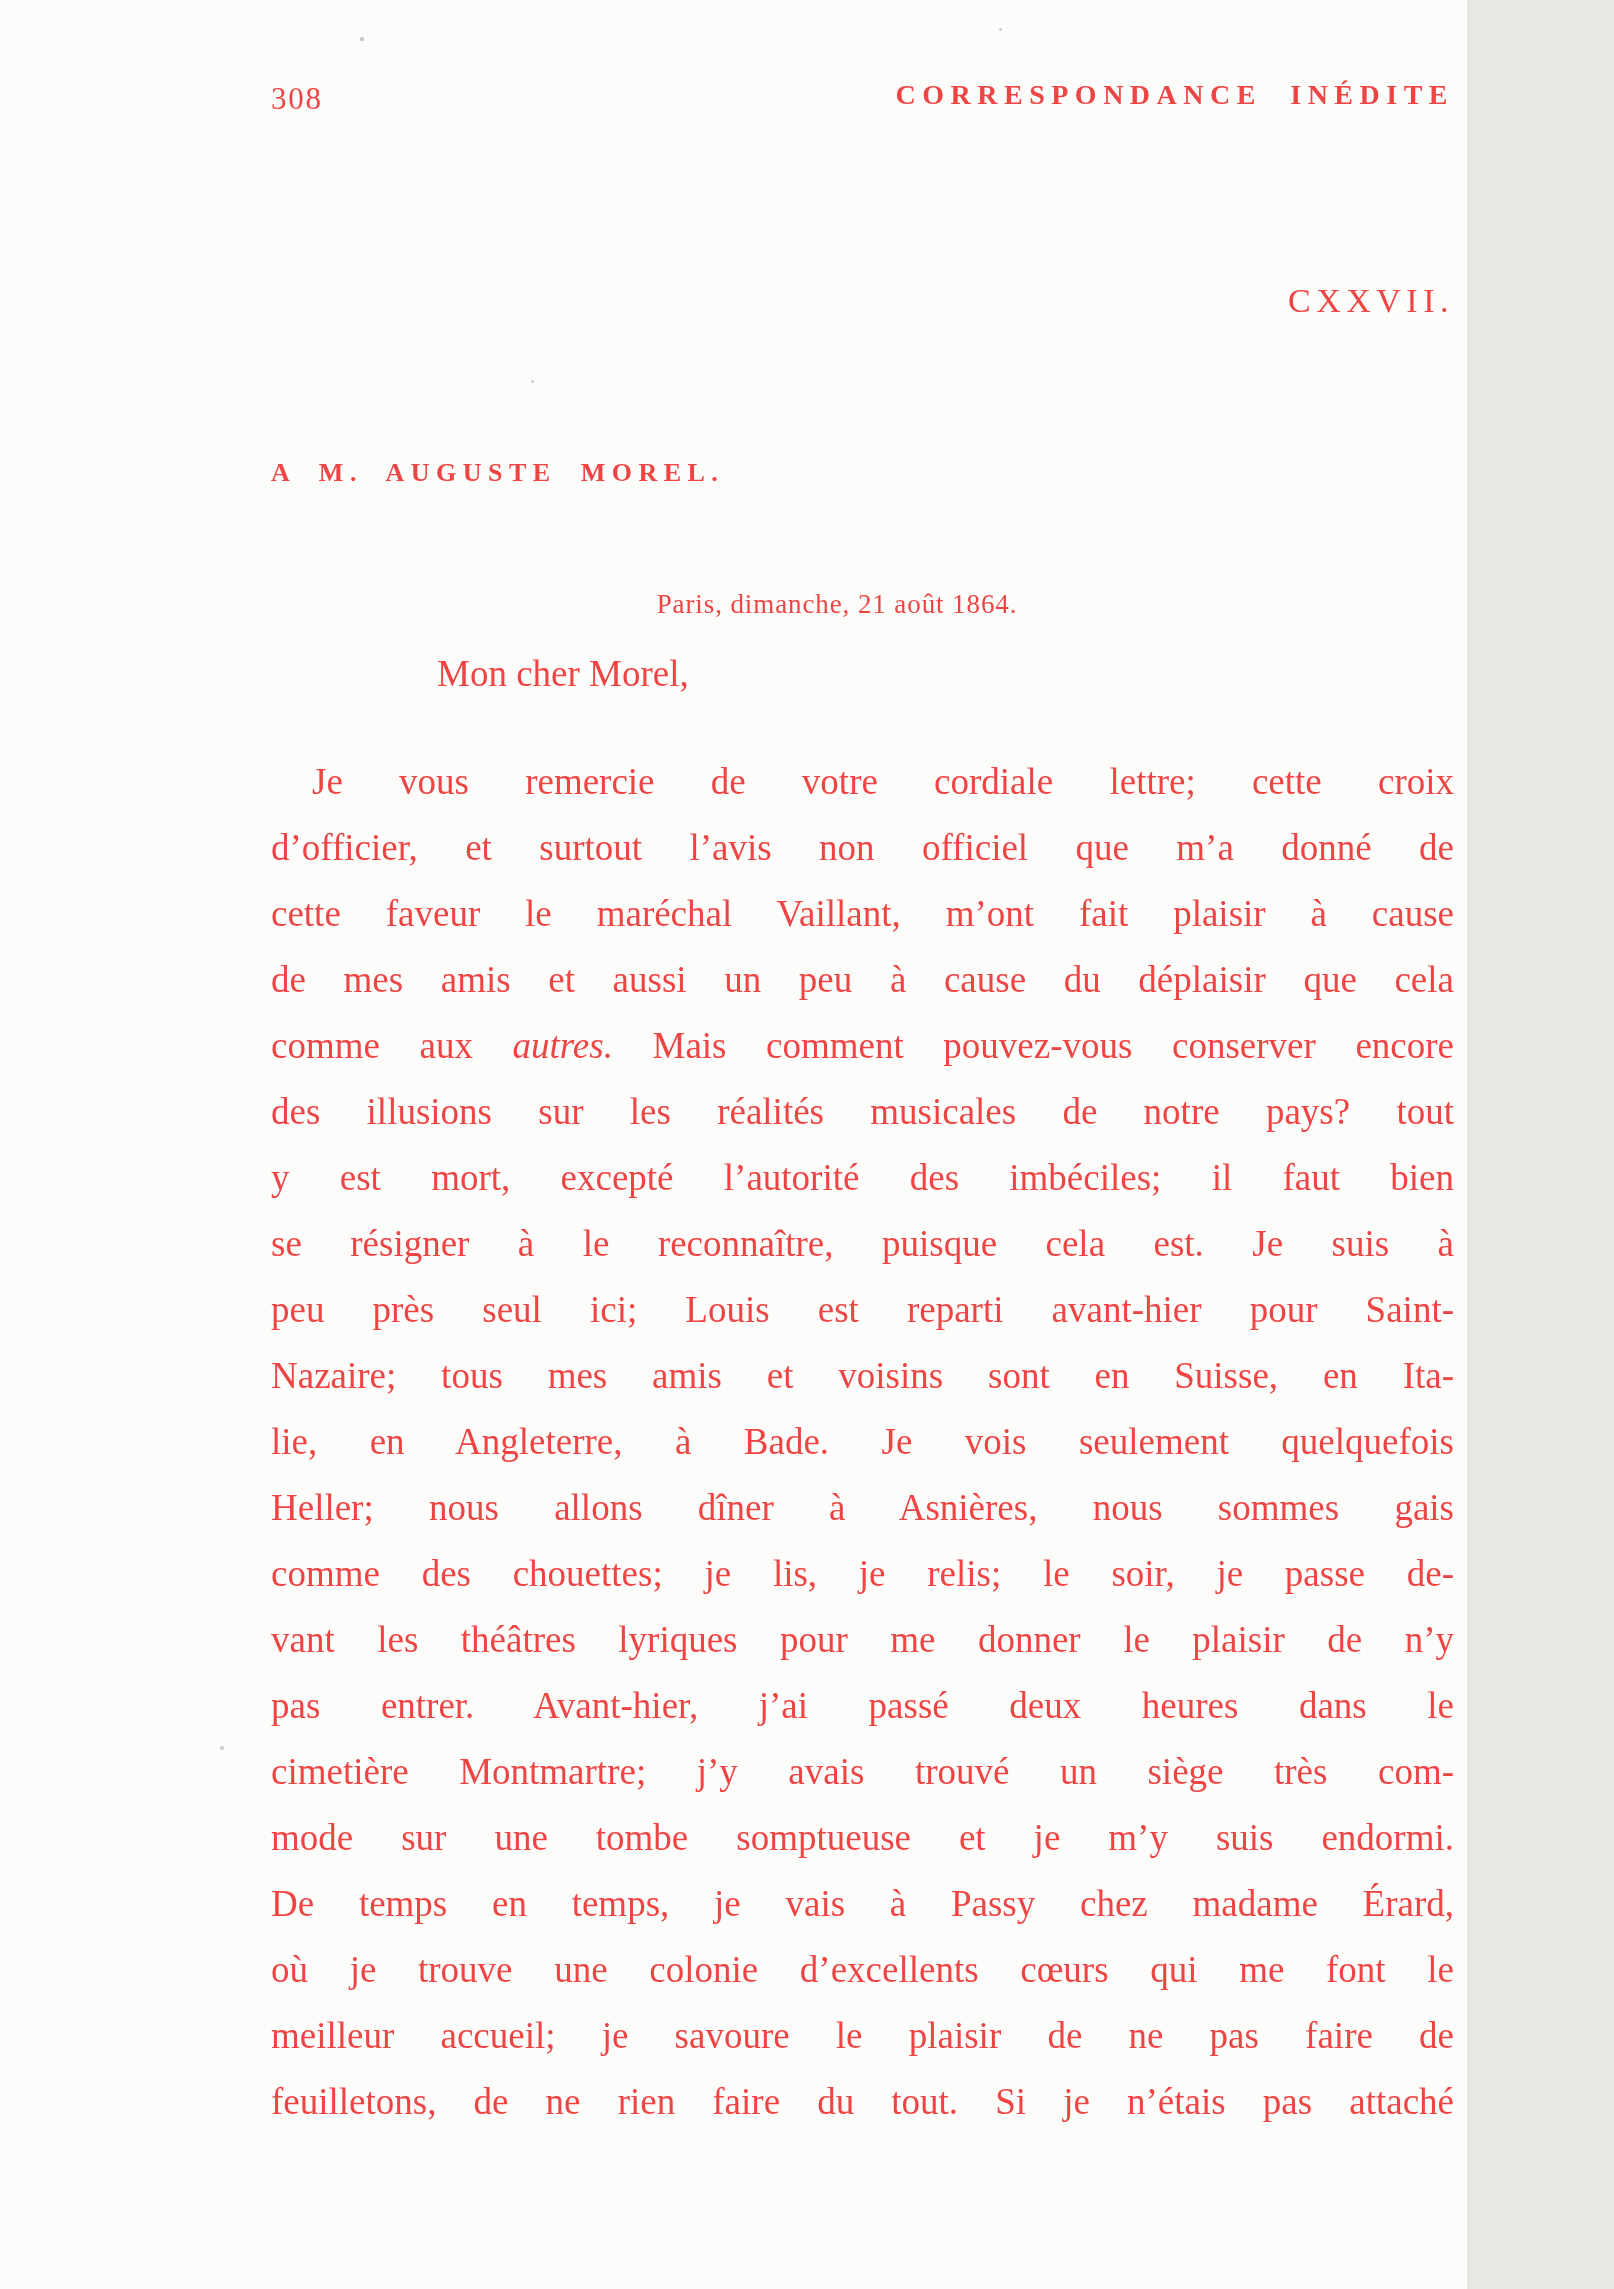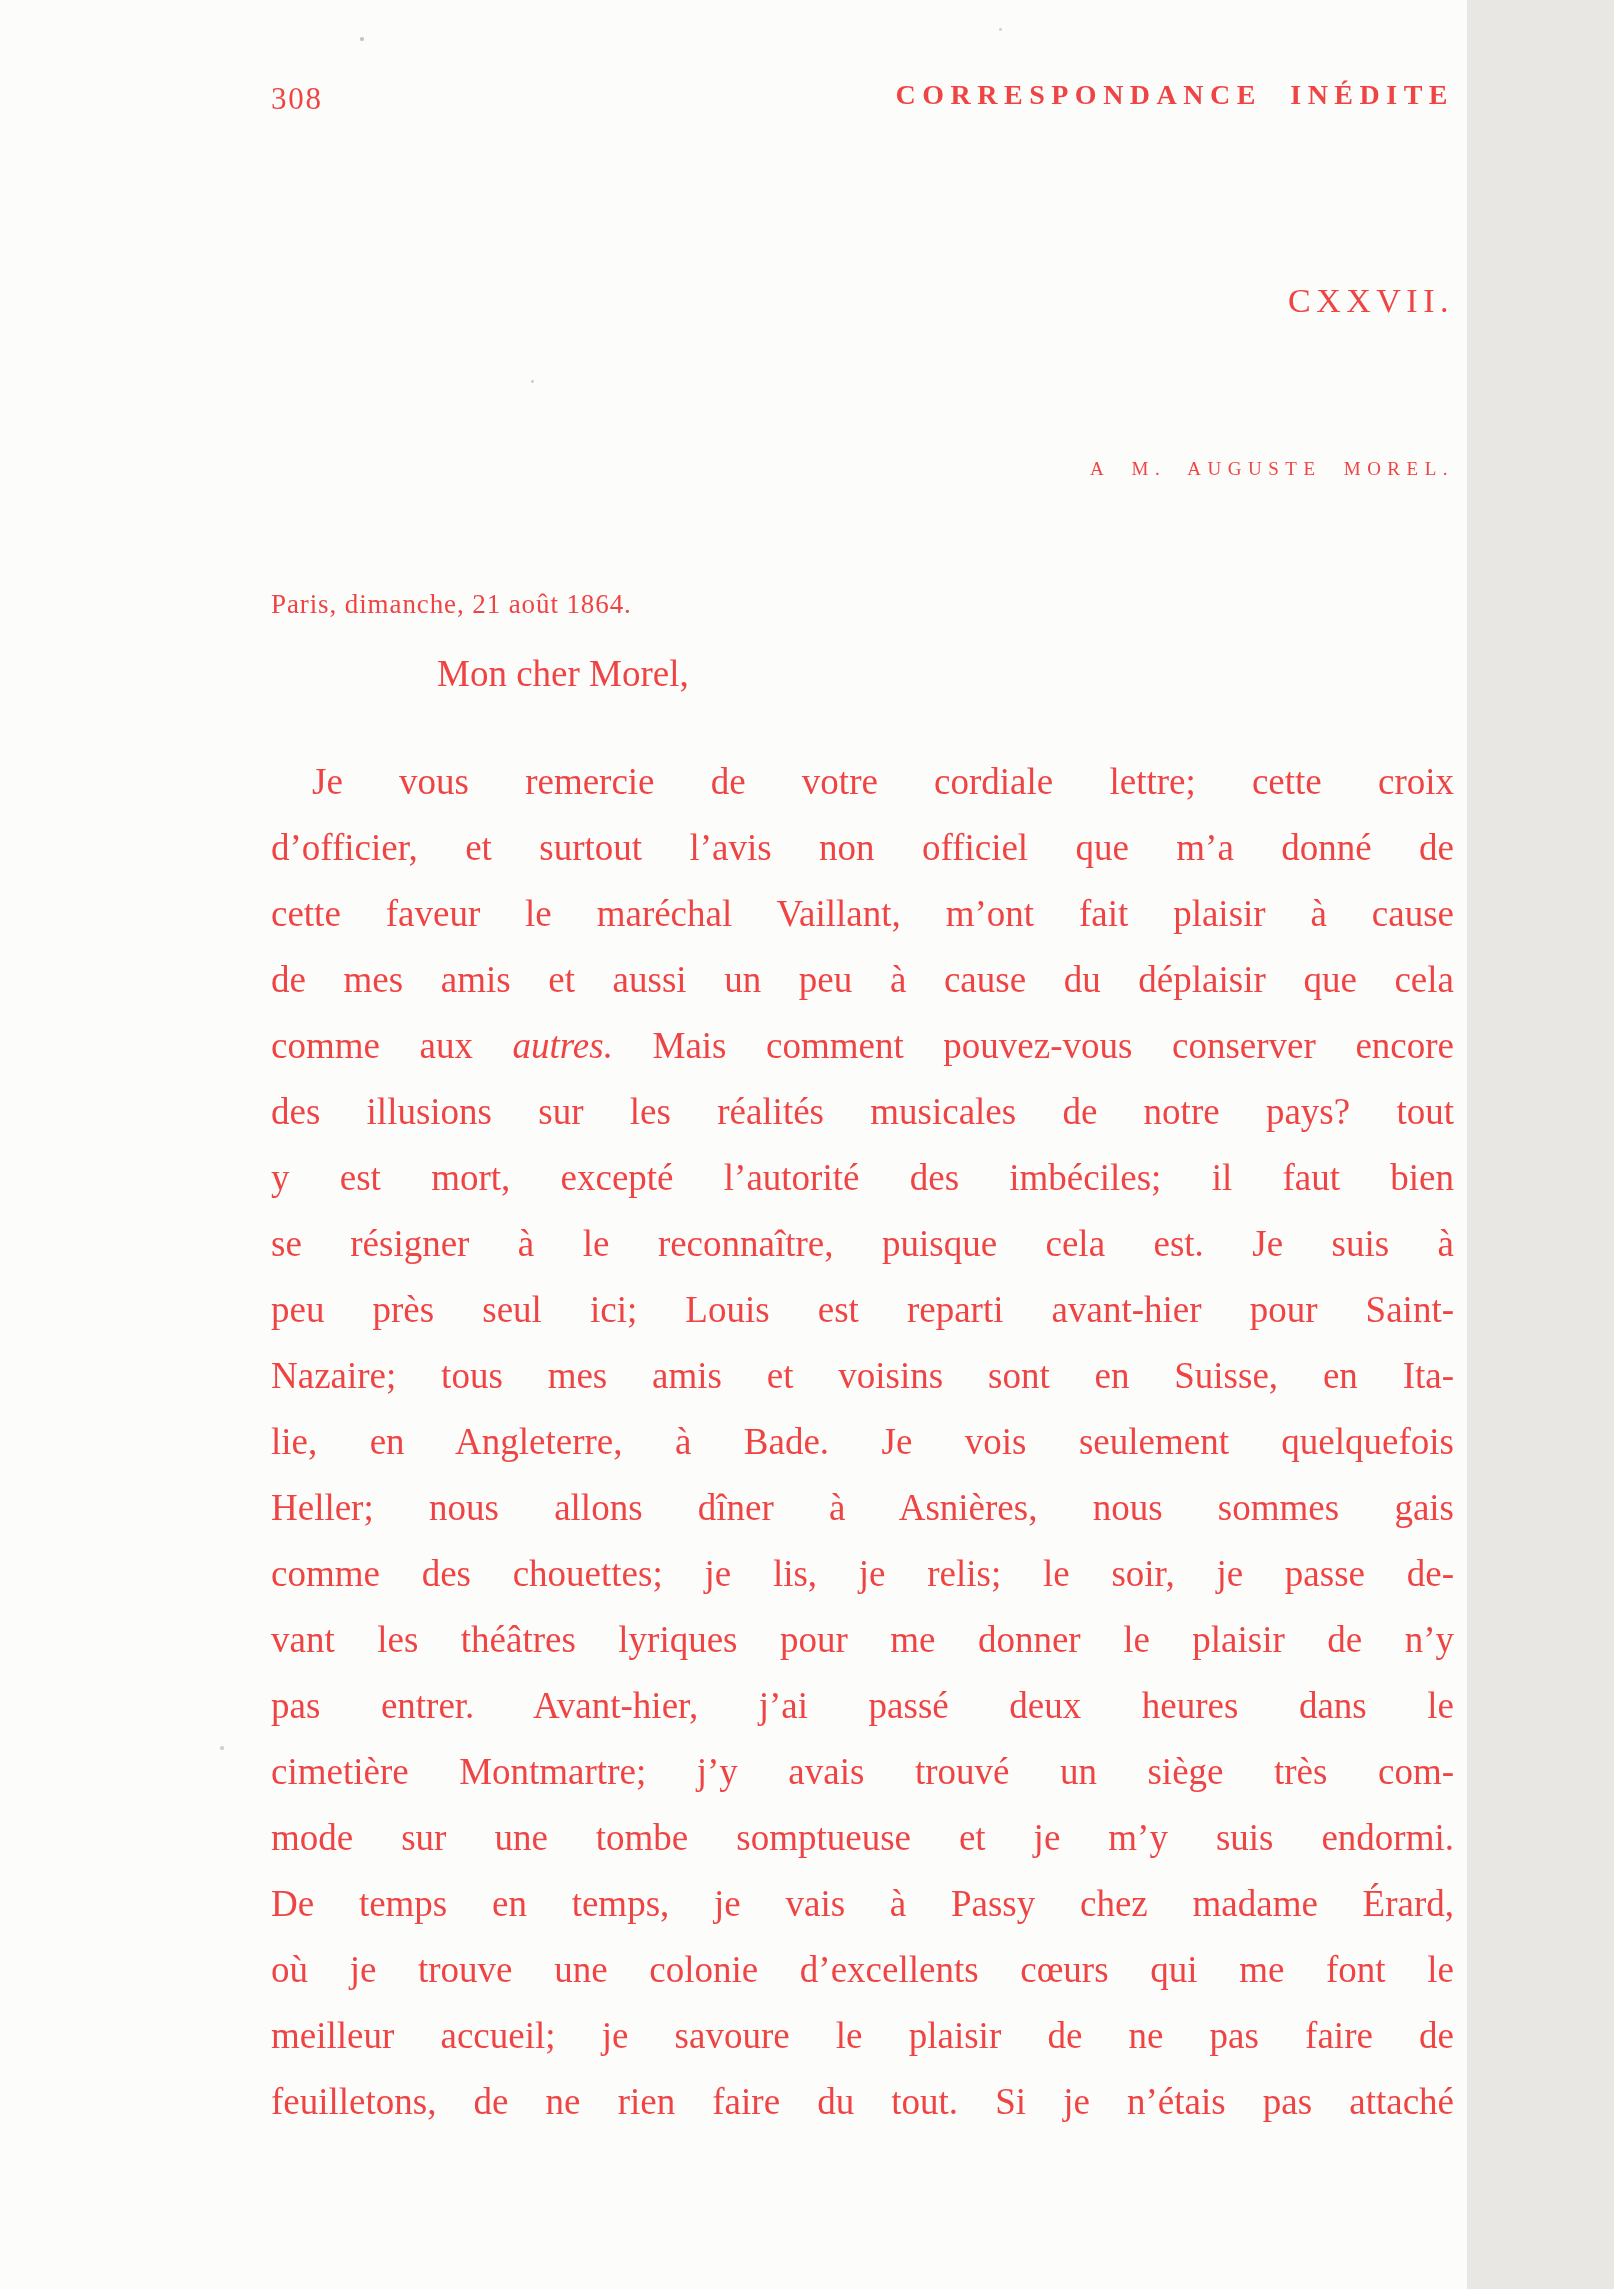--- a/index.html
+++ b/index.html
@@ -47,32 +47,32 @@
     width: 1183px;
     text-align: right;
     font-size: 34px;
     letter-spacing: 5.5px;
   }
   .recipient {
     position: absolute;
     top: 458px;
     left: 271px;
     width: 1183px;
-    text-align: right;
-    font-size: 19px;
-    font-weight: normal;
+    text-align: left;
+    font-size: 26px;
+    font-weight: bold;
     letter-spacing: 6.5px;
     word-spacing: 11px;
   }
   .dateline {
     position: absolute;
     top: 589px;
     left: 271px;
     width: 1132px;
-    text-align: left;
+    text-align: center;
     font-size: 27px;
     letter-spacing: 0.9px;
   }
   .salutation {
     position: absolute;
     top: 652px;
     left: 437px;
     font-size: 37px;
     text-align: center;
   }

